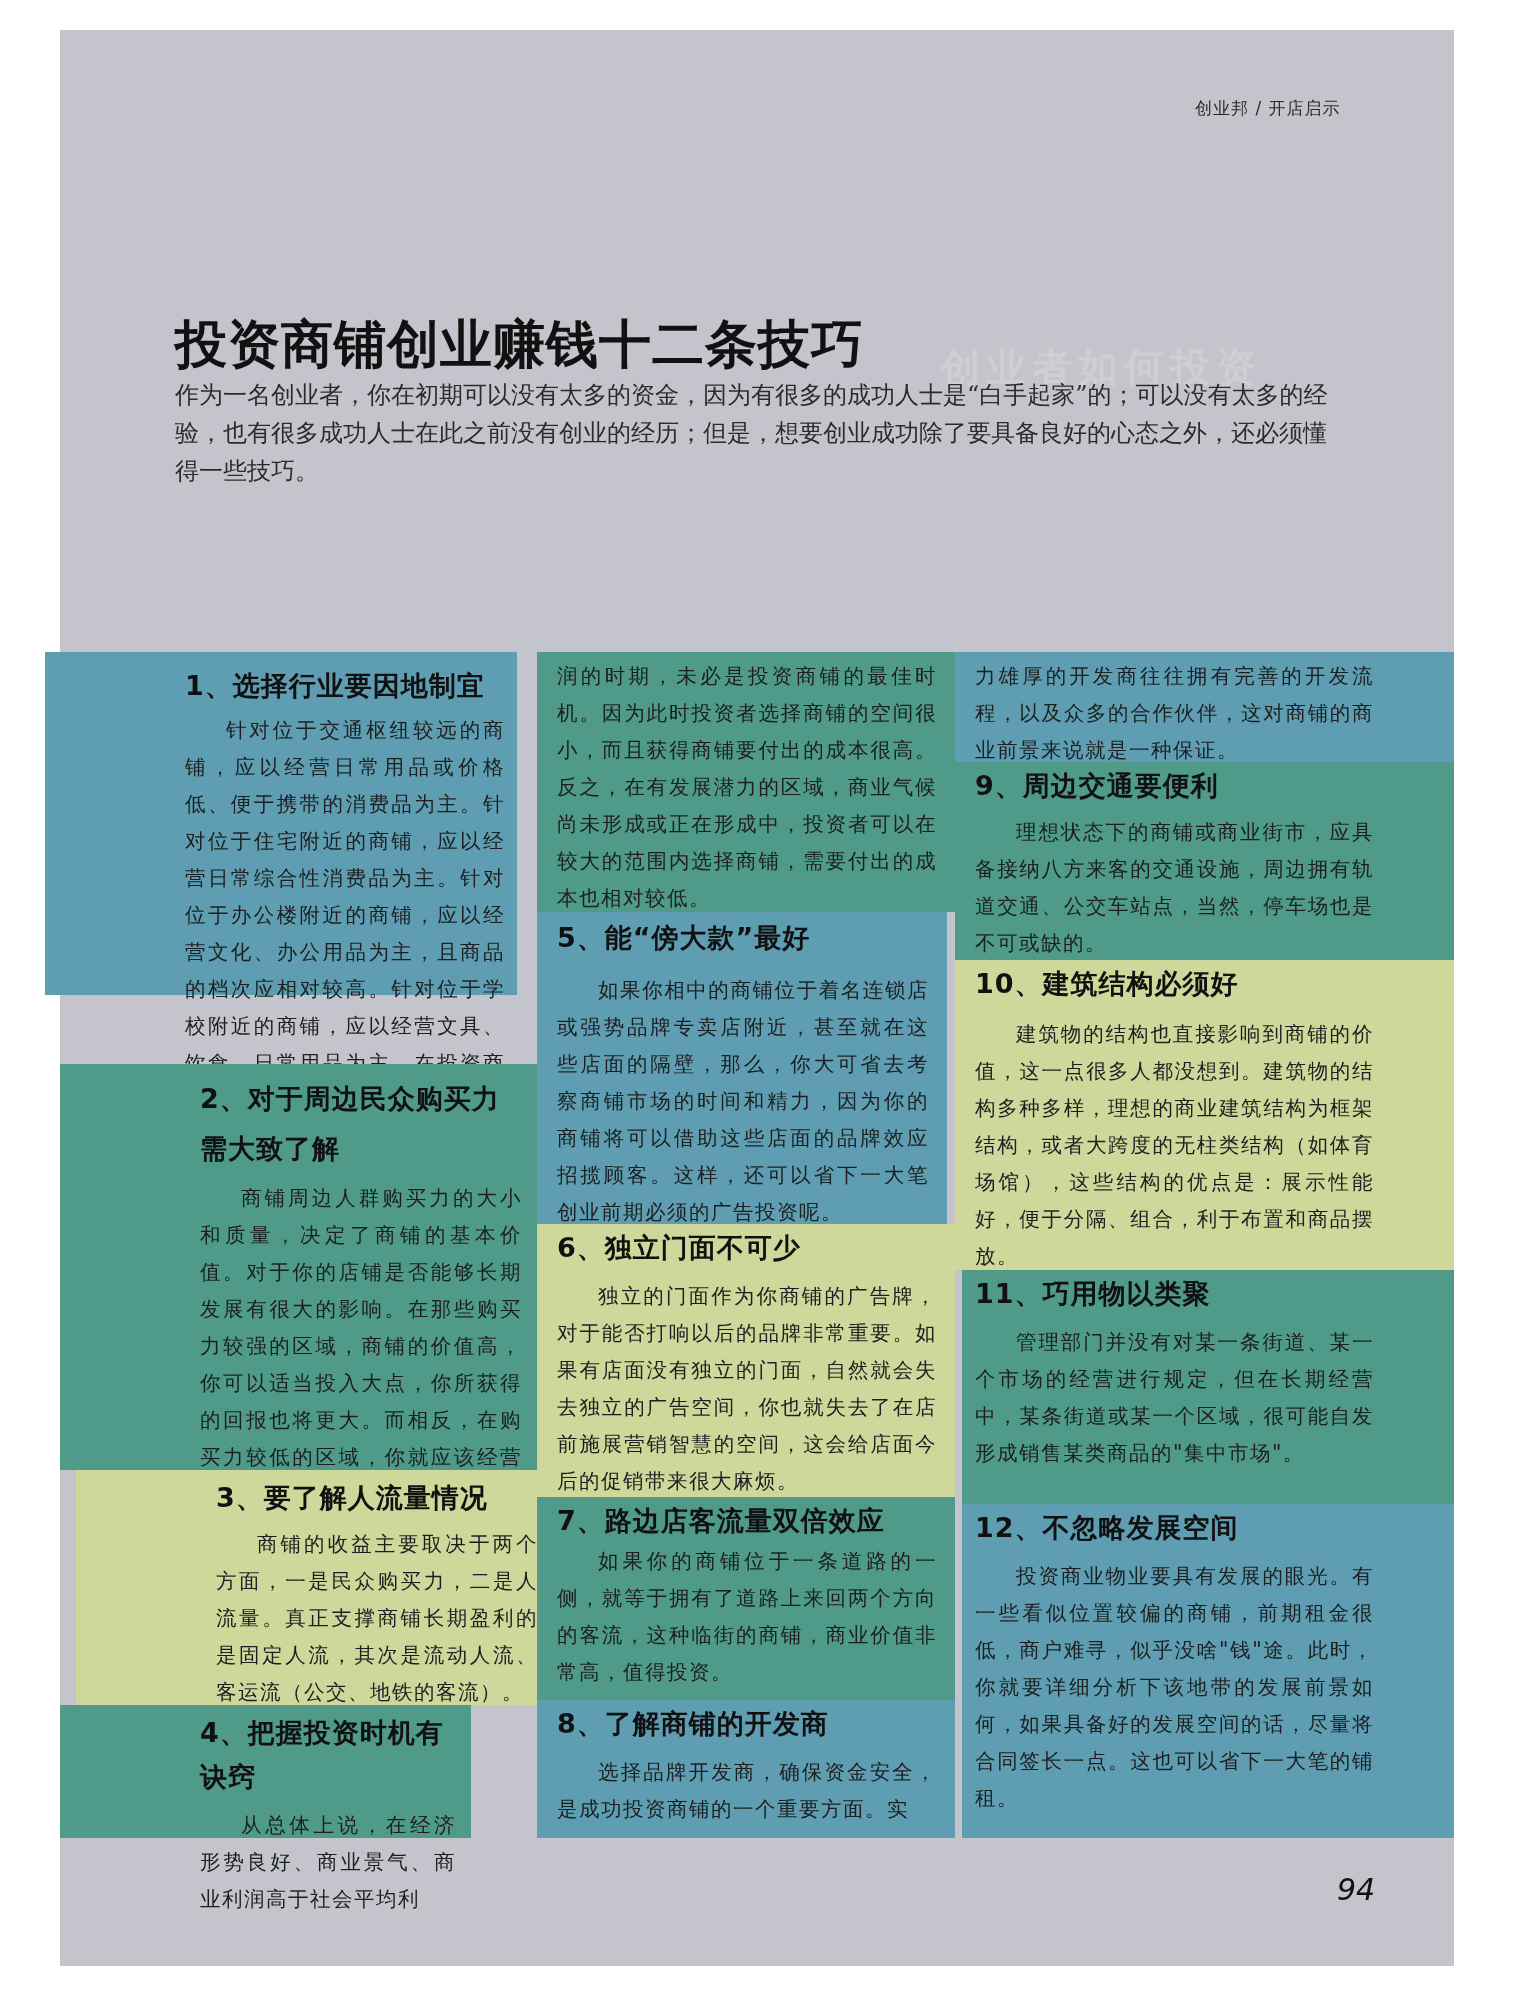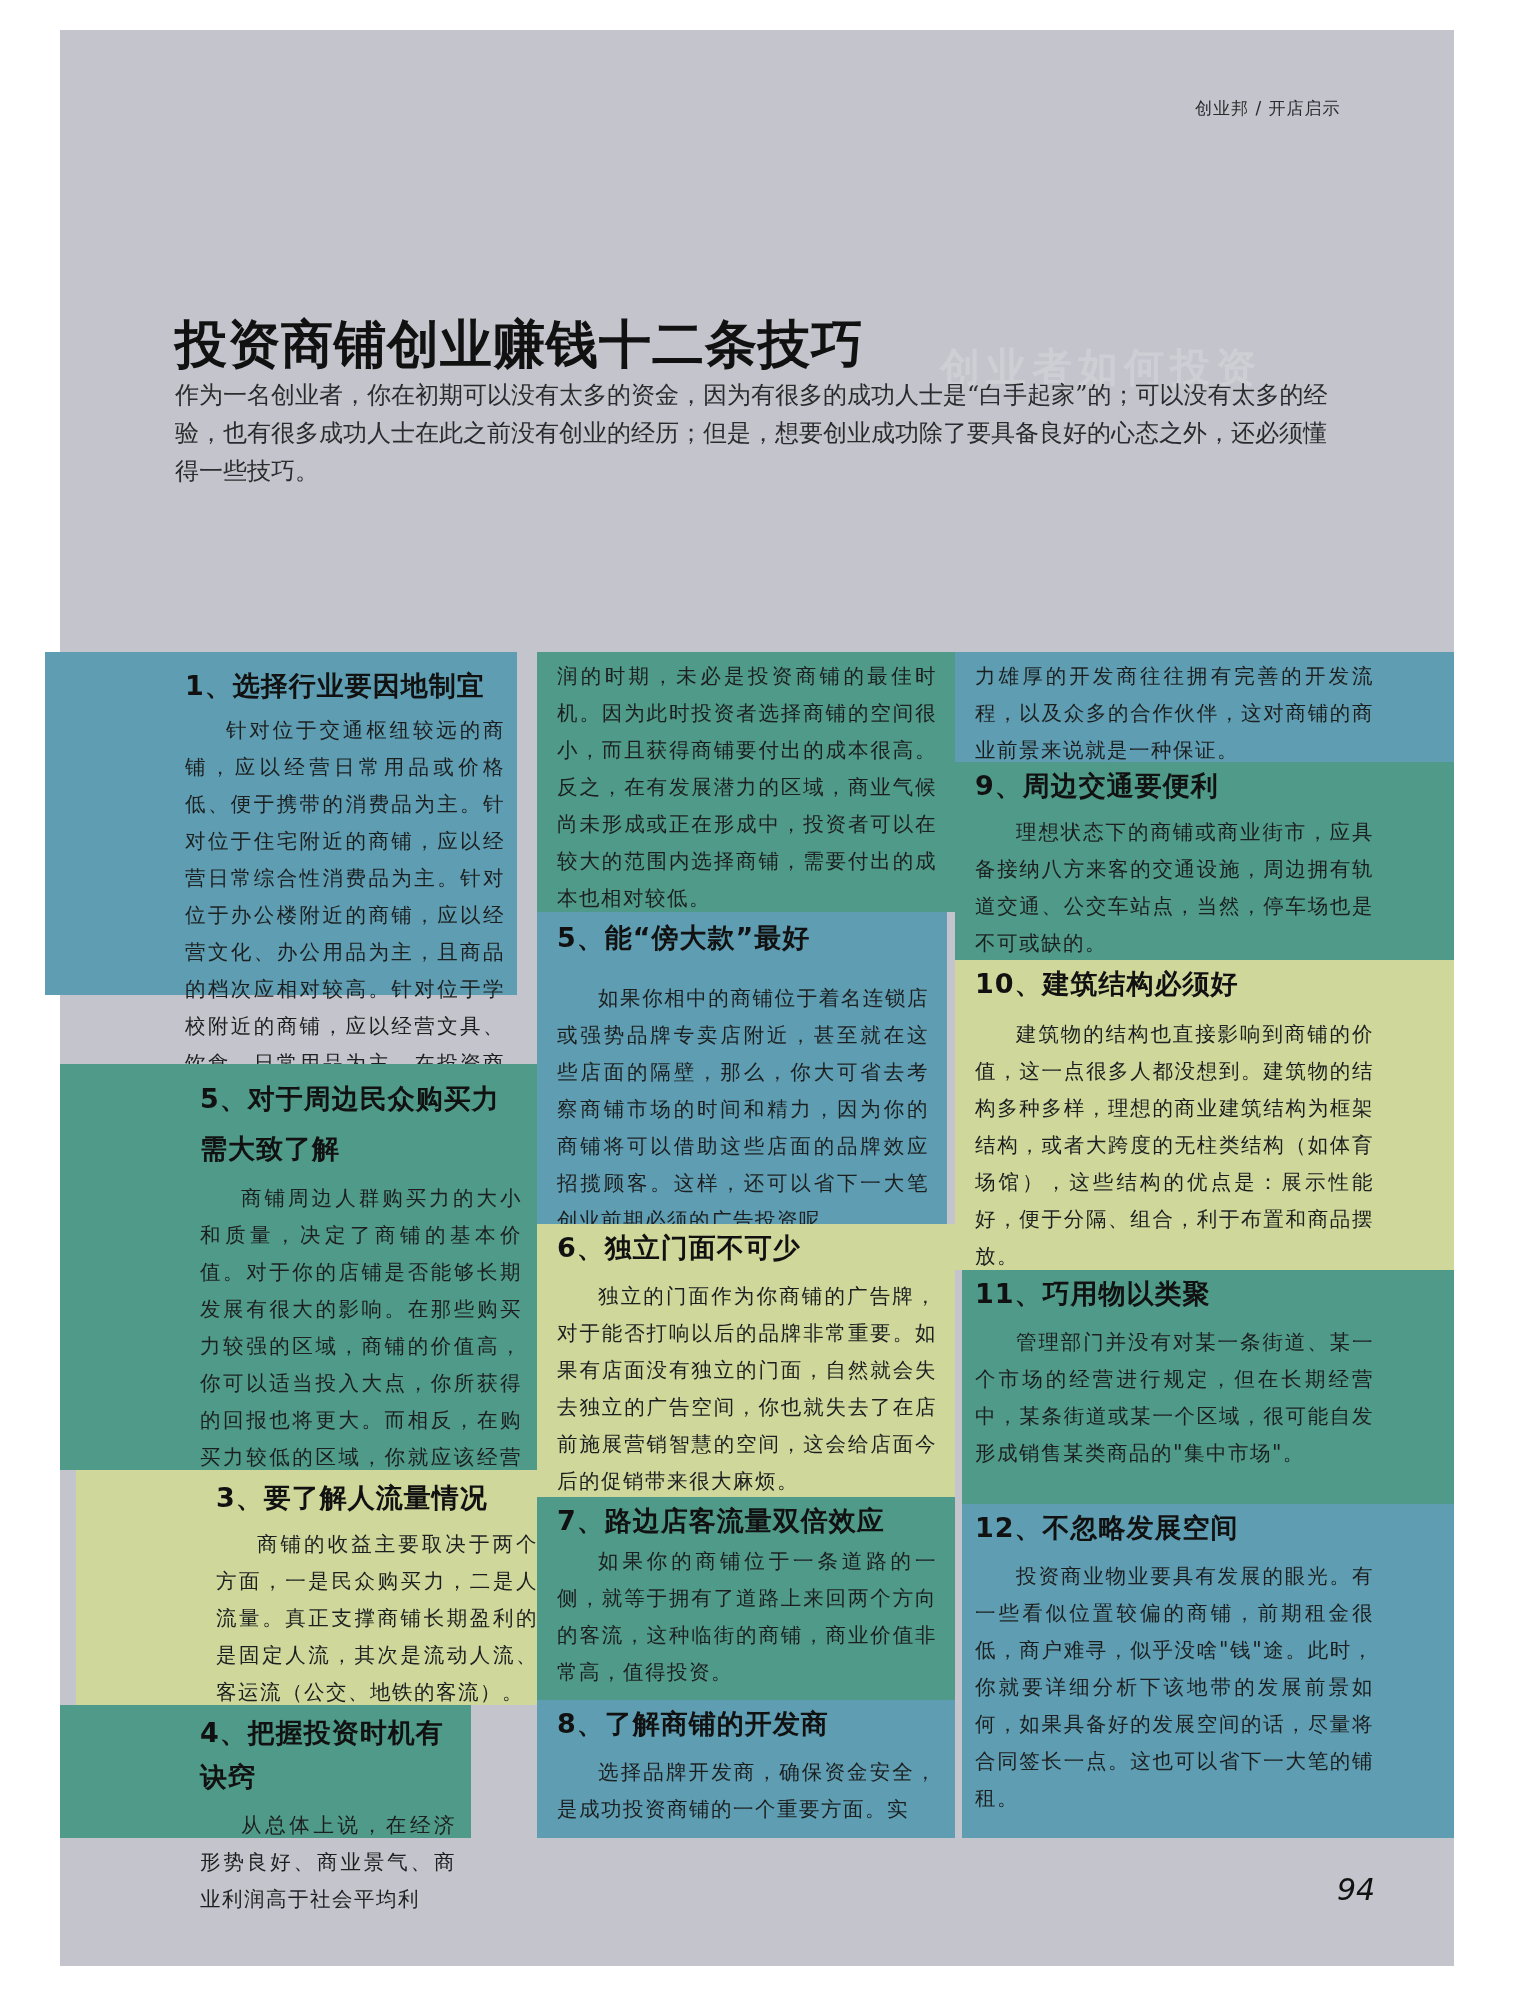--- a/index.html
+++ b/index.html
@@ -59,41 +59,41 @@
 <div class="ghost">创业者如何投资</div>
 <h1 class="title">投资商铺创业赚钱十二条技巧</h1>
 <p class="intro">作为一名创业者，你在初期可以没有太多的资金，因为有很多的成功人士是“白手起家”的；可以没有太多的经验，也有很多成功人士在此之前没有创业的经历；但是，想要创业成功除了要具备良好的心态之外，还必须懂得一些技巧。</p>
 
 <div class="block blue" style="left:45px; top:652px; width:472px; height:343px; padding:12px 12px 0 140px;">
   <h2>1、选择行业要因地制宜</h2>
   <p style="margin-top:4px;">针对位于交通枢纽较远的商铺，应以经营日常用品或价格低、便于携带的消费品为主。针对位于住宅附近的商铺，应以经营日常综合性消费品为主。针对位于办公楼附近的商铺，应以经营文化、办公用品为主，且商品的档次应相对较高。针对位于学校附近的商铺，应以经营文具、饮食、日常用品为主。在投资商铺之前，就应该为它寻找"出路"。</p>
 </div>
 
 <div class="block green" style="left:60px; top:1064px; width:477px; height:406px; padding:10px 15px 0 140px;">
-  <h2 style="line-height:50px;">5、对于周边民众购买力需大致了解</h2>
+  <h2 style="line-height:50px;">2、对于周边民众购买力需大致了解</h2>
   <p style="margin-top:6px;">商铺周边人群购买力的大小和质量，决定了商铺的基本价值。对于你的店铺是否能够长期发展有很大的影响。在那些购买力较强的区域，商铺的价值高，你可以适当投入大点，你所获得的回报也将更大。而相反，在购买力较低的区域，你就应该经营一些价廉物美的商品。</p>
 </div>
 
 <div class="block yellow" style="left:60px; top:1470px; width:477px; height:235px; padding:6px 15px 0 140px;margin-left:16px;">
   <h2>3、要了解人流量情况</h2>
   <p style="margin-top:6px;">商铺的收益主要取决于两个方面，一是民众购买力，二是人流量。真正支撑商铺长期盈利的是固定人流，其次是流动人流、客运流（公交、地铁的客流）。</p>
 </div>
 
 <div class="block green" style="left:60px; top:1705px; width:411px; height:133px; padding:6px 15px 0 140px;">
   <h2>4、把握投资时机有诀窍</h2>
   <p style="margin-top:8px;">从总体上说，在经济形势良好、商业景气、商业利润高于社会平均利</p>
 </div>
 
 <div class="block green" style="left:537px; top:652px; width:418px; height:260px; padding:6px 18px 0 20px;">
   <p class="cont">润的时期，未必是投资商铺的最佳时机。因为此时投资者选择商铺的空间很小，而且获得商铺要付出的成本很高。反之，在有发展潜力的区域，商业气候尚未形成或正在形成中，投资者可以在较大的范围内选择商铺，需要付出的成本也相对较低。</p>
 </div>
 
 <div class="block blue" style="left:537px; top:912px; width:410px; height:312px; padding:4px 18px 0 20px;">
   <h2>5、能“傍大款”最好</h2>
-  <p style="margin-top:20px;">如果你相中的商铺位于着名连锁店或强势品牌专卖店附近，甚至就在这些店面的隔壁，那么，你大可省去考察商铺市场的时间和精力，因为你的商铺将可以借助这些店面的品牌效应招揽顾客。这样，还可以省下一大笔创业前期必须的广告投资呢。</p>
+  <p style="margin-top:12px;">如果你相中的商铺位于着名连锁店或强势品牌专卖店附近，甚至就在这些店面的隔壁，那么，你大可省去考察商铺市场的时间和精力，因为你的商铺将可以借助这些店面的品牌效应招揽顾客。这样，还可以省下一大笔创业前期必须的广告投资呢。</p>
 </div>
 
 <div class="block yellow" style="left:537px; top:1224px; width:418px; height:273px; padding:2px 18px 0 20px;">
   <h2>6、独立门面不可少</h2>
   <p style="margin-top:8px;">独立的门面作为你商铺的广告牌，对于能否打响以后的品牌非常重要。如果有店面没有独立的门面，自然就会失去独立的广告空间，你也就失去了在店前施展营销智慧的空间，这会给店面今后的促销带来很大麻烦。</p>
 </div>
 
 <div class="block green" style="left:537px; top:1497px; width:418px; height:203px; padding:2px 18px 0 20px;">
   <h2>7、路边店客流量双倍效应</h2>
   <p style="margin-top:0;">如果你的商铺位于一条道路的一侧，就等于拥有了道路上来回两个方向的客流，这种临街的商铺，商业价值非常高，值得投资。</p>

